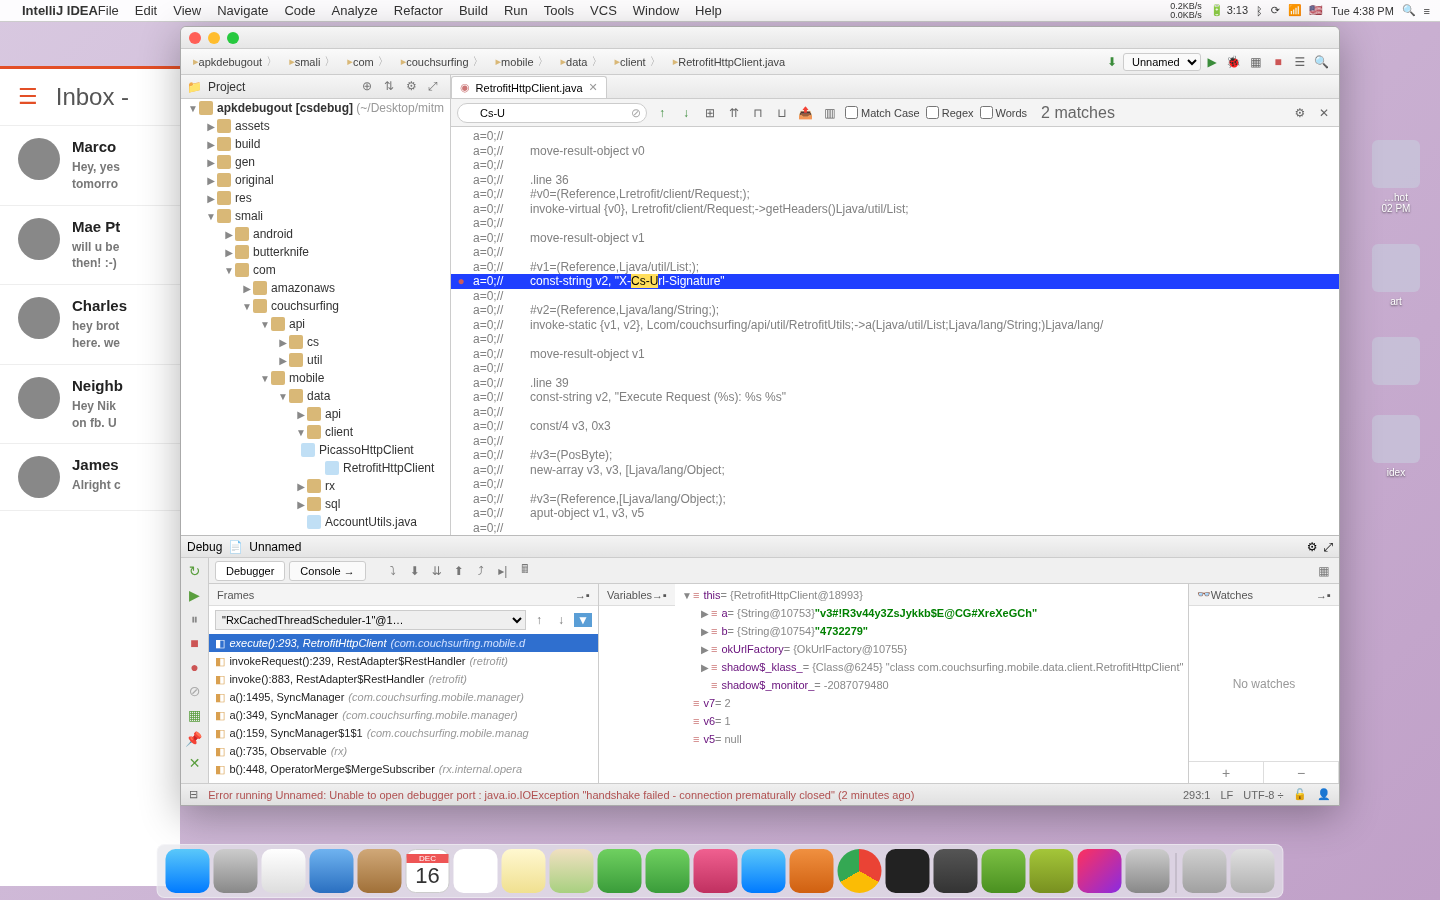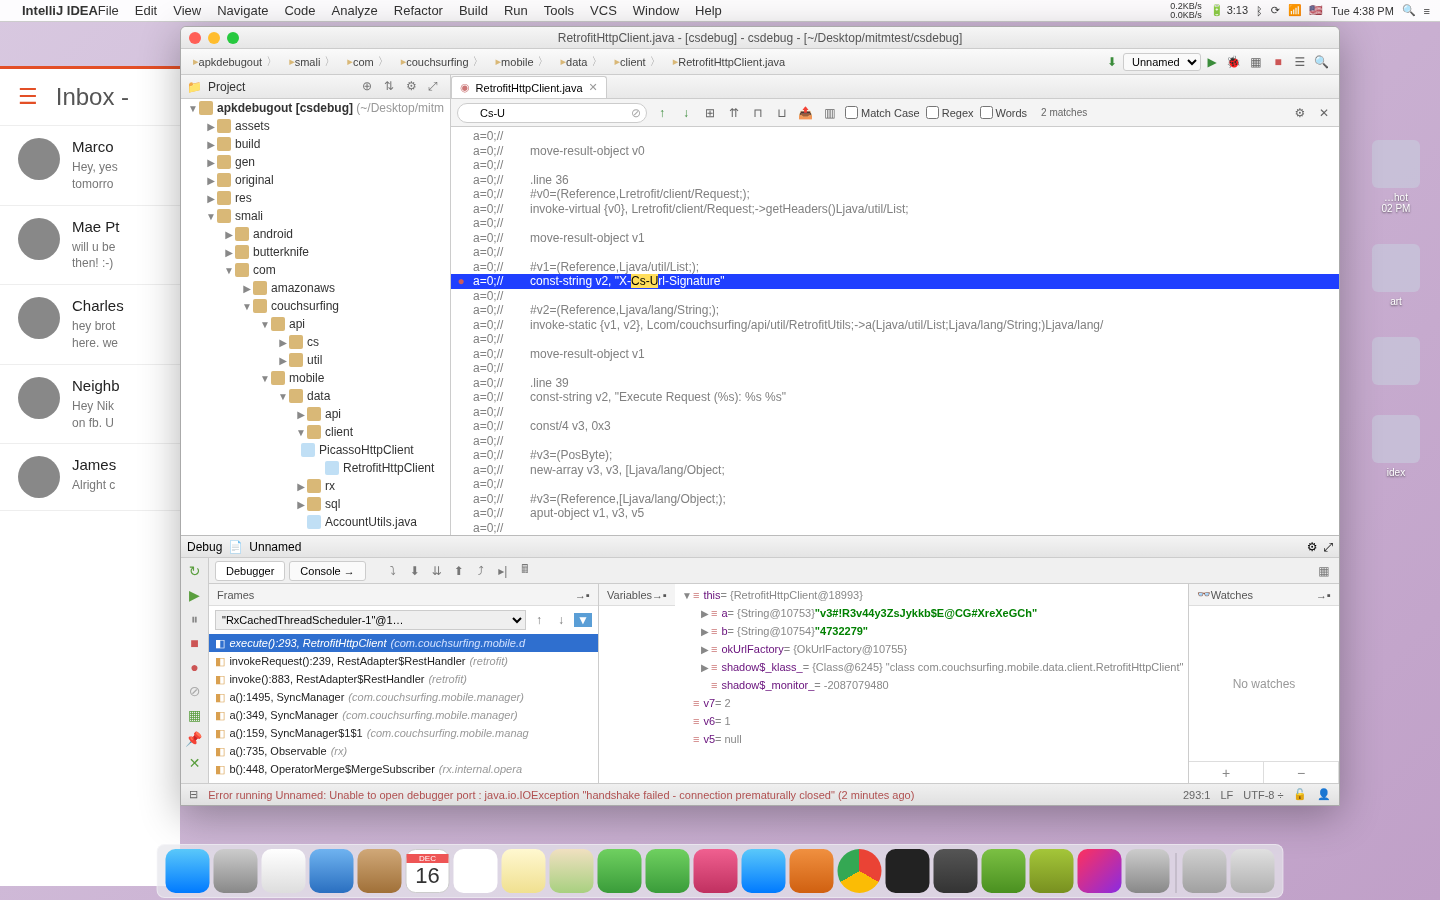--- a/index.html
+++ b/index.html
@@ -12,21 +12,21 @@
 .menubar .menu-item { margin-right: 16px; cursor: default; }
 .menubar .spacer { flex: 1; }
 .menubar .status { display: flex; align-items: center; gap: 8px; font-size: 11px; }
 .menubar .net { font-size: 9px; line-height: 9px; text-align: right; }
 
 
 .inbox { position: absolute; top: 66px; left: 0; width: 180px; background: #fff; height: 820px; }
 .inbox-header { height: 60px; display: flex; align-items: center; padding: 0 18px; gap: 18px; border-bottom: 1px solid #eee; border-top: 3px solid #e34f26; }
 .inbox-header .burger { font-size: 22px; color: #e34f26; }
 .inbox-header h1 { font-size: 24px; font-weight: 300; color: #555; overflow: hidden; white-space: nowrap; }
-.inbox-item { display: flex; padding: 12px 10px 12px 18px; border-bottom: 1px solid #eee; gap: 12px; }
+.inbox-item { display: flex; padding: 12px 10px 12px 18px; border-bottom: 1px solid #eee; gap: 12px; font-weight: bold; }
 .inbox-item .avatar { width: 42px; height: 42px; border-radius: 50%; background: #888; flex-shrink: 0; }
 .inbox-item .txt { overflow: hidden; }
 .inbox-item .name { font-size: 15px; color: #222; margin-bottom: 4px; white-space: nowrap; overflow: hidden; }
 .inbox-item .body { font-size: 12px; color: #777; line-height: 1.4; overflow: hidden; }
 
 
 .ide { position: absolute; top: 26px; left: 180px; width: 1160px; height: 780px; background: #ececec; border: 1px solid #aaa; border-radius: 6px 6px 0 0; box-shadow: 0 10px 40px rgba(0,0,0,0.3); display: flex; flex-direction: column; overflow: hidden; }
 .titlebar { height: 22px; background: linear-gradient(#f6f6f6,#e6e6e6); border-bottom: 1px solid #ccc; display: flex; align-items: center; position: relative; }
 .traffic { display: flex; gap: 7px; padding-left: 8px; }
 .traffic .dot { width: 12px; height: 12px; border-radius: 50%; }
@@ -63,21 +63,21 @@
 
 
 .editor { flex: 1; display: flex; flex-direction: column; background: #fff; min-width: 0; }
 .findbar { height: 28px; border-bottom: 1px solid #ccc; display: flex; align-items: center; padding: 0 6px; gap: 6px; background: #f4f4f4; }
 .findbar .searchbox { flex: 0 0 200px; height: 20px; border: 1px solid #ccc; border-radius: 10px; padding: 0 24px 0 22px; font-size: 11px; position: relative; background: #fff; }
 .findbar .searchwrap { position: relative; }
 .findbar .mag { position: absolute; left: 6px; top: 3px; color: #888; font-size: 12px; }
 .findbar .clr { position: absolute; right: 6px; top: 3px; color: #aaa; font-size: 12px; }
 .findbar .btn { width: 18px; height: 18px; display: inline-flex; align-items: center; justify-content: center; font-size: 12px; color: #666; }
 .findbar label { font-size: 11px; color: #444; display: flex; align-items: center; gap: 3px; }
-.findbar .matches { font-size: 10px; color: #666; margin-left: 8px; }
+.findbar .matches { font-size: 16px; color: #666; margin-left: 8px; }
 .findbar .sp { flex: 1; }
 
 .code { flex: 1; font-family: Menlo, monospace; font-size: 12px; line-height: 14.5px; color: #808080; overflow: hidden; padding-top: 2px; white-space: pre; position: relative; }
 .code .line { padding-left: 22px; }
 .code .hl { background: #1f3fff; color: #fff; }
 .code .hlmark { background: #ffde5b; color: #000; }
 .code .gutter { position: absolute; left: 2px; width: 16px; text-align: center; color: #cc5b5b; }
 
 
 .debug { height: 248px; border-top: 1px solid #bbb; background: #ececec; display: flex; flex-direction: column; }
@@ -232,21 +232,20 @@
     </div>
   </div>
 
 <div class="ide">
   <div class="titlebar">
     <div class="traffic">
       <div class="dot r"></div>
       <div class="dot y"></div>
       <div class="dot g"></div>
     </div>
-    <div class="title">RetrofitHttpClient.java - [csdebug] - csdebug - [~/Desktop/mitmtest/csdebug]</div>
   </div>
 
   <div class="navbar">
     <div id="crumbs" style="display:flex;align-items:center;">
         <div class="crumb"><span style="color:#d9b877;">▸</span> apkdebugout<span class="chev">〉</span></div>
         <div class="crumb"><span style="color:#d9b877;">▸</span> smali<span class="chev">〉</span></div>
         <div class="crumb"><span style="color:#d9b877;">▸</span> com<span class="chev">〉</span></div>
         <div class="crumb"><span style="color:#d9b877;">▸</span> couchsurfing<span class="chev">〉</span></div>
         <div class="crumb"><span style="color:#d9b877;">▸</span> mobile<span class="chev">〉</span></div>
         <div class="crumb"><span style="color:#d9b877;">▸</span> data<span class="chev">〉</span></div>

